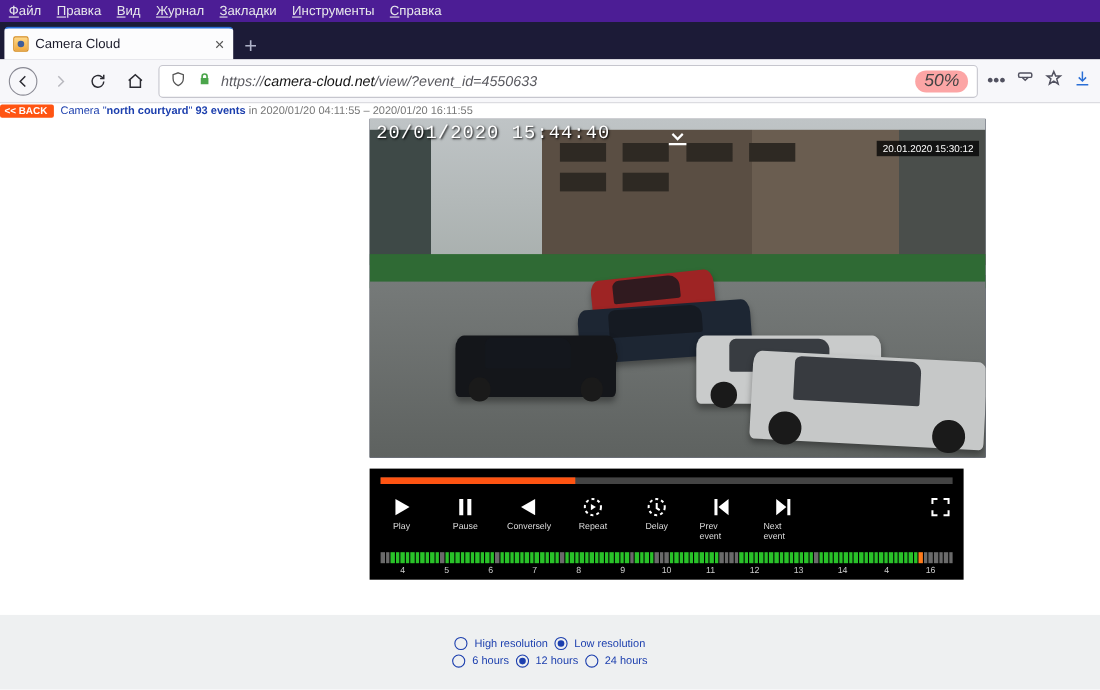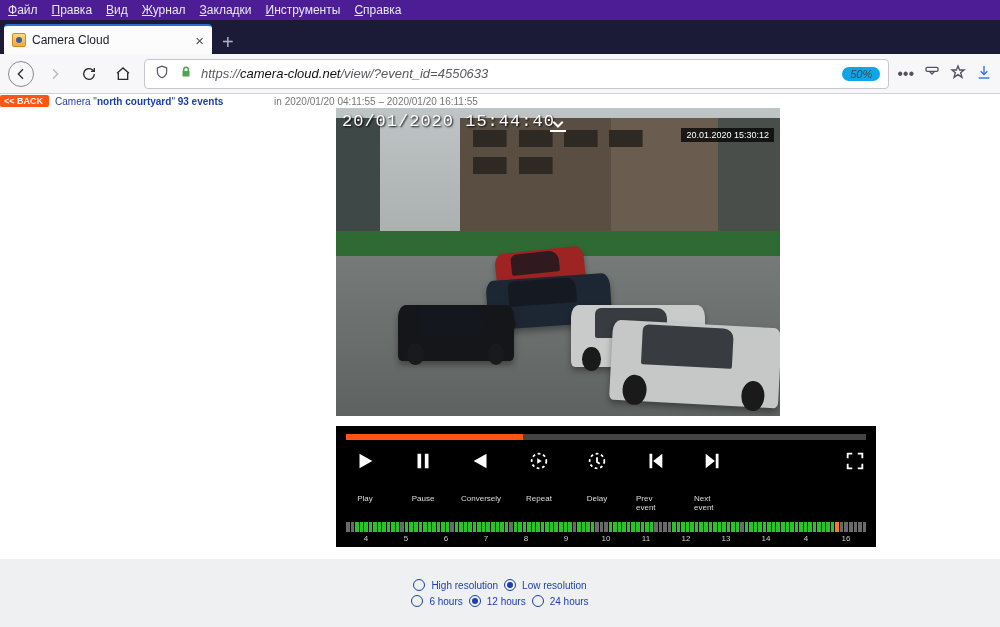--- a/index.html
+++ b/index.html
@@ -22,34 +22,34 @@
   
   .toolbar { background: #f7f7fa; border-bottom: 1px solid #d0d0d6; height: 40px; display: flex; align-items: center; padding: 0 8px; gap: 8px; position: relative; font-style: italic; }
   .tbtn { width: 26px; height: 26px; display: flex; align-items: center; justify-content: center; color: #2b2b32; cursor: pointer; }
   .tbtn.disabled { color: #b8b8be; }
   .tbtn.circle { border: 1px solid #8a8a94; border-radius: 50%; }
   .url { flex: 1; height: 30px; border: 1px solid #c6c6ce; border-radius: 4px; background: #fff; display: flex; align-items: center; padding: 0 8px; gap: 8px; font-size: 13px; color: #5a5a60; }
   .url .shield { width: 18px; text-align: center; }
   .url .lock { width: 14px; text-align: center; color: #4ba54b; }
   .url .addr { flex: 1; white-space: nowrap; overflow: hidden; }
   .url .addr .bold { color: #111; }
-  .url .zoom { background: #0ea5e9; border-radius: 10px; padding: 1px 8px; font-size: 11px; color: #444; text-align: center; }
+  .url .zoom { background: #fca5a5; border-radius: 10px; padding: 1px 8px; font-size: 16px; color: #444; text-align: center; }
   .tright { display: flex; align-items: center; gap: 10px; color: #525260; }
   .dlicon { color: #2a6fd6; font-size: 16px; }
 
   
   .content { position: relative; background: #fff; height: calc(627px - 20px - 34px - 40px); }
   .crumb { height: 14px; display: flex; align-items: center; font-size: 10px; color: #1c3fae; white-space: nowrap; text-align: right; }
   .backbtn { background: #ff5412; color: #fff; font-size: 9px; font-weight: bold; padding: 1px 6px 1px 4px; border-radius: 2px; margin-right: 6px; cursor: pointer; }
   .crumb .cam { color: #1c3fae; }
   .crumb b { font-weight: bold; color: #1c3fae; }
-  .crumb .muted { color: #777; padding-left: 48px; }
+  .crumb .muted { color: #777; }
 
   .player { position: absolute; left: 336px; top: 14px; width: 540px; }
-  .video { width: 444px; height: 308px; background: #0f172a; position: relative; overflow: hidden; }
+  .video { width: 560px; height: 308px; background: #0f172a; position: relative; overflow: hidden; }
   .sky    { position:absolute; left:0; top:0; width:100%; height:46%; background: linear-gradient(#bfc4c6,#a7aeac); }
   .bldg   { position:absolute; left:0; top:10px; width:100%; height:40%; background:
             linear-gradient(90deg, #3e4947 0 10%, rgba(0,0,0,0) 10% 28%, #5a4e43 28% 62%, #6a5d50 62% 86%, #4a4e4b 86% 100%); }
   .bldg:before { content:""; position:absolute; left:30%; top:6px; width:54%; height:70%;
             background-image:
               linear-gradient(#2e2923 0 0), linear-gradient(#2e2923 0 0), linear-gradient(#2e2923 0 0),
               linear-gradient(#2e2923 0 0), linear-gradient(#2e2923 0 0), linear-gradient(#2e2923 0 0);
             background-repeat:no-repeat;
             background-size: 14% 20%, 14% 20%, 14% 20%, 14% 20%, 14% 20%, 14% 20%;
             background-position: 2% 8%, 24% 8%, 46% 8%, 68% 8%, 2% 48%, 24% 48%; }
@@ -65,21 +65,21 @@
   .c-sedan  { left:53%; top:64%; width:30%; height:20%; background:#c9cbcb; }
   .c-wagon  { left:62%; top:70%; width:38%; height:26%; background:#c6c8c8; transform:rotate(3deg); }
   .osd-tl { position: absolute; left: 6px; top: 4px; color: #fff; font-family: "Courier New", monospace; font-size: 17px; text-shadow: 1px 1px 2px #000; letter-spacing: 1px; }
   .osd-tr { position: absolute; right: 6px; top: 20px; background: rgba(0,0,0,.75); color: #fff; font-size: 9px; padding: 2px 5px; }
   .dlov   { position: absolute; left: 50%; top: 4px; transform: translateX(-50%); color: #fff; font-size: 22px; text-shadow: 0 0 4px rgba(0,0,0,.6); cursor: pointer; }
 
   .controls { margin-top: 10px; background: #000; color: #fff; width: 540px; padding: 8px 10px 4px; }
   .prog { height: 6px; background: #444; position: relative; margin-bottom: 10px; }
   .prog .fill { position: absolute; left: 0; top: 0; height: 100%; background: #ff5412; }
   .btnrow { display: flex; align-items: flex-start; gap: 20px; }
-  .pbtn { display: flex; flex-direction: column; align-items: center; gap: 22px; cursor: pointer; width: 38px; }
+  .pbtn { display: flex; flex-direction: column; align-items: center; gap: 2px; cursor: pointer; width: 38px; }
   .pbtn .lbl { font-size: 8px; color: #ddd; }
   .pbtn svg { width: 22px; height: 22px; }
   .spacer { flex: 1; }
   .fsbtn { cursor: pointer; }
 
   .timeline { height: 10px; margin-top: 10px; display: flex; gap: 1px; }
   .timeline i { flex: 1; background: #2e2e2e; }
   .timeline i.g { background: #29c229; }
   .timeline i.o { background: #ff7a1a; }
   .timeline i.gr { background: #6a6a6a; }

